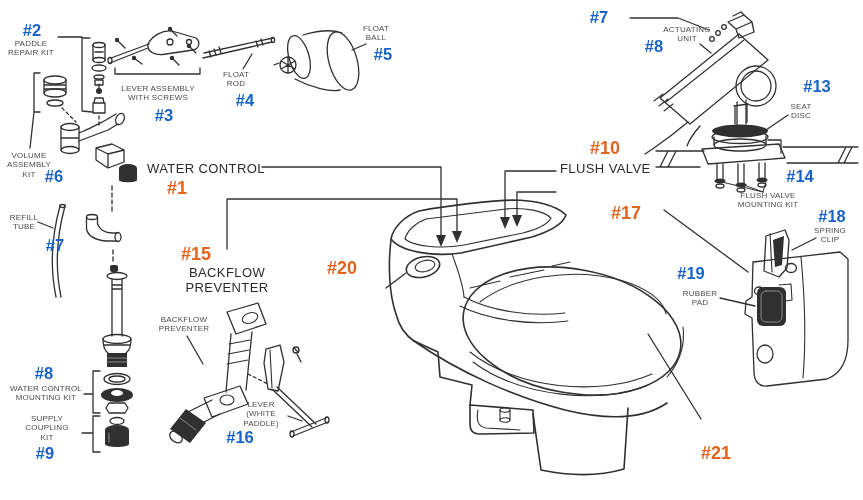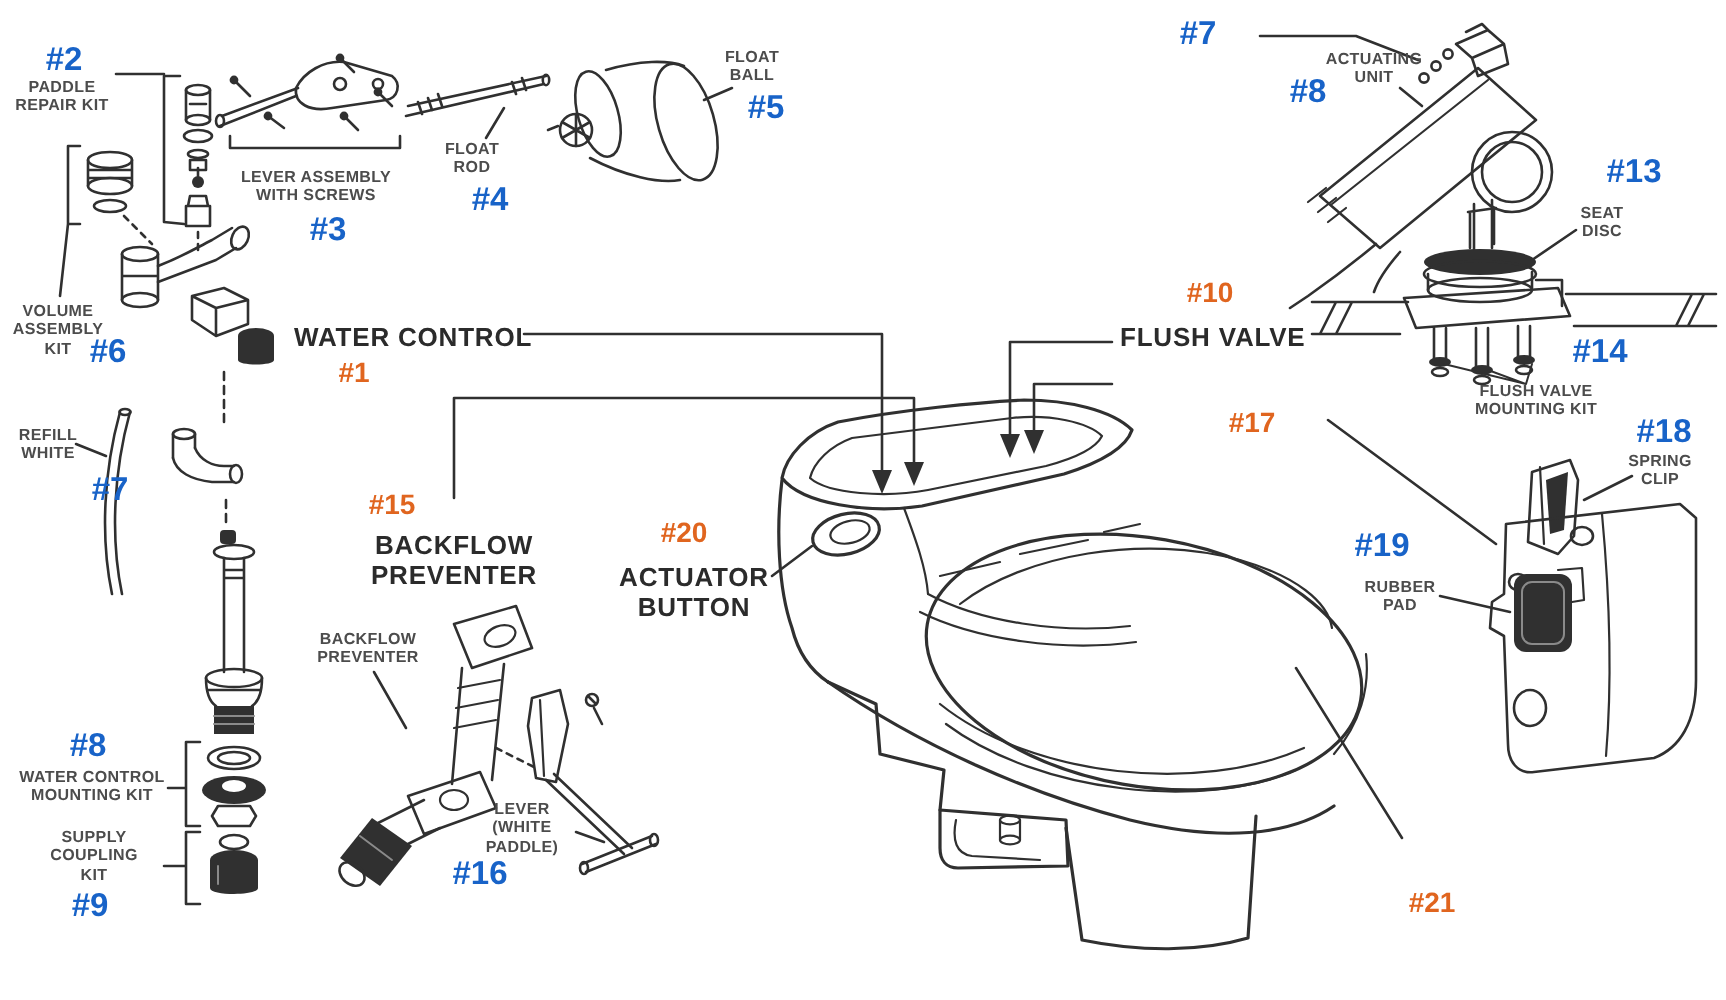--- a/index.html
+++ b/index.html
@@ -1,26 +1,26 @@
 <!DOCTYPE html>
 <html style="--blue: #1863C8; --orange: #E0651F; --ink: #303030; --small: #4c4c4c; --large: #2b2b2b;"><head>
 <meta charset="utf-8">
 <style>
   html,body{margin:0;padding:0;background:#fff;}
   #stage{position:relative;width:863px;height:500px;background:#fff;overflow:hidden;
          font-family:"Liberation Sans",sans-serif;}
   #art{position:absolute;left:0;top:0;}
   .lbl{position:absolute;font-size:8px;line-height:1.18;color:var(--small);
-       letter-spacing:.2px;text-align:center;white-space:pre-line;transform:translateX(-50%);font-weight:bold;}
+       letter-spacing:.2px;text-align:center;white-space:pre-line;transform:translateX(-50%);}
   .lbl.lg{font-size:13px;letter-spacing:.4px;color:var(--large);}
   .lbl.left{transform:none;text-align:left;white-space:nowrap;}
   .num{position:absolute;font-weight:bold;font-size:16.5px;line-height:1;transform:translateX(-50%);
        cursor:pointer;}
   .num.blue{color:var(--blue);}
-  .num.orange{color:var(--orange);font-size:14px;}
+  .num.orange{color:var(--orange);font-size:18px;}
 </style>
 </head>
 <body>
 
 <div id="stage">
 
 <svg id="art" width="863" height="500" viewBox="0 0 863 500">
   <g stroke="var(--ink)" stroke-width="1.3" fill="none" stroke-linecap="round" stroke-linejoin="round">
 
     <g>
@@ -268,21 +268,21 @@
 ROD</div>
   <div class="num blue" style="left:245px;top:92px">#4</div>
   <div class="lbl" style="left:376px;top:24px">FLOAT
 BALL</div>
   <div class="num blue" style="left:383px;top:46px">#5</div>
   <div class="lbl" style="left:29px;top:151px">VOLUME
 ASSEMBLY
 KIT</div>
   <div class="num blue" style="left:54px;top:168px">#6</div>
   <div class="lbl" style="left:24px;top:213px">REFILL
-WHITE</div>
+TUBE</div>
   <div class="num blue" style="left:55px;top:237px">#7</div>
   <div class="num blue" style="left:44px;top:365px">#8</div>
   <div class="lbl" style="left:46px;top:384px">WATER CONTROL
 MOUNTING KIT</div>
   <div class="lbl" style="left:47px;top:414px">SUPPLY
 COUPLING
 KIT</div>
   <div class="num blue" style="left:45px;top:445px">#9</div>
 
   <div class="lbl lg left" style="left:147px;top:161px">WATER CONTROL</div>
@@ -290,22 +290,20 @@
   <div class="num orange" style="left:196px;top:245px">#15</div>
   <div class="lbl lg" style="left:227px;top:265px">BACKFLOW
 PREVENTER</div>
   <div class="lbl" style="left:184px;top:315px">BACKFLOW
 PREVENTER</div>
   <div class="lbl" style="left:261px;top:400px">LEVER
 (WHITE
 PADDLE)</div>
   <div class="num blue" style="left:240px;top:429px">#16</div>
   <div class="num orange" style="left:342px;top:259px">#20</div>
-  <div class="lbl lg" style="left:347px;top:281px">ACTUATOR
-BUTTON</div>
 
   <div class="num orange" style="left:605px;top:139px">#10</div>
   <div class="lbl lg left" style="left:560px;top:161px">FLUSH VALVE</div>
   <div class="num orange" style="left:626px;top:204px">#17</div>
 
   <div class="num blue" style="left:599px;top:9px">#7</div>
   <div class="lbl" style="left:687px;top:25px">ACTUATING
 UNIT</div>
   <div class="num blue" style="left:654px;top:38px">#8</div>
   <div class="num blue" style="left:817px;top:78px">#13</div>

